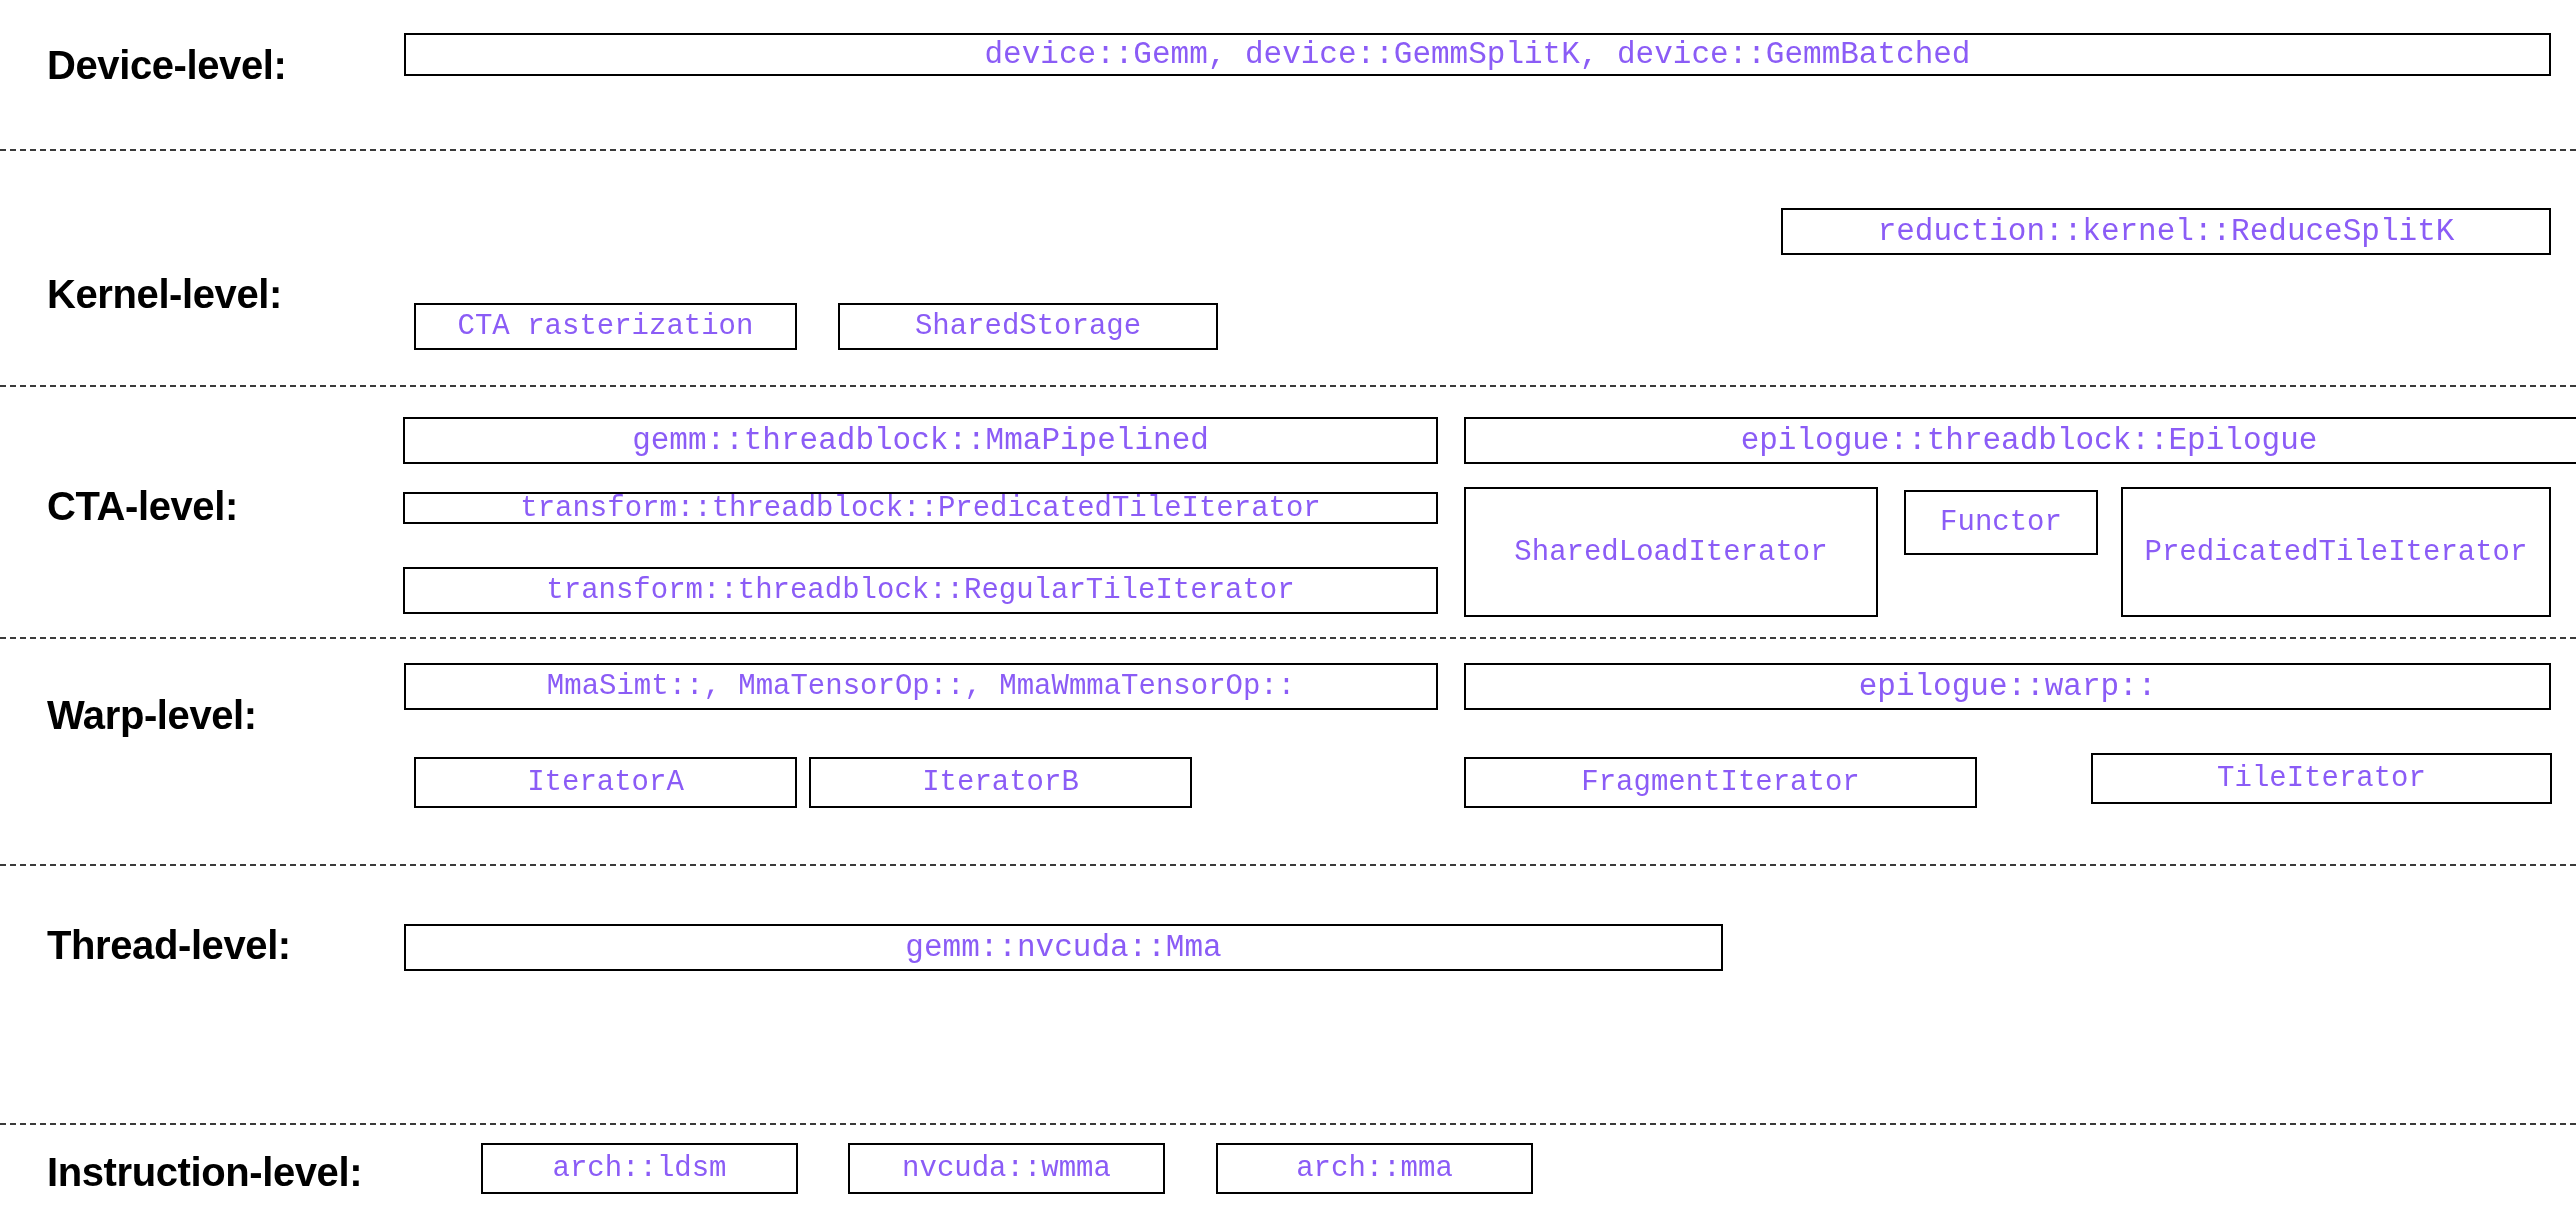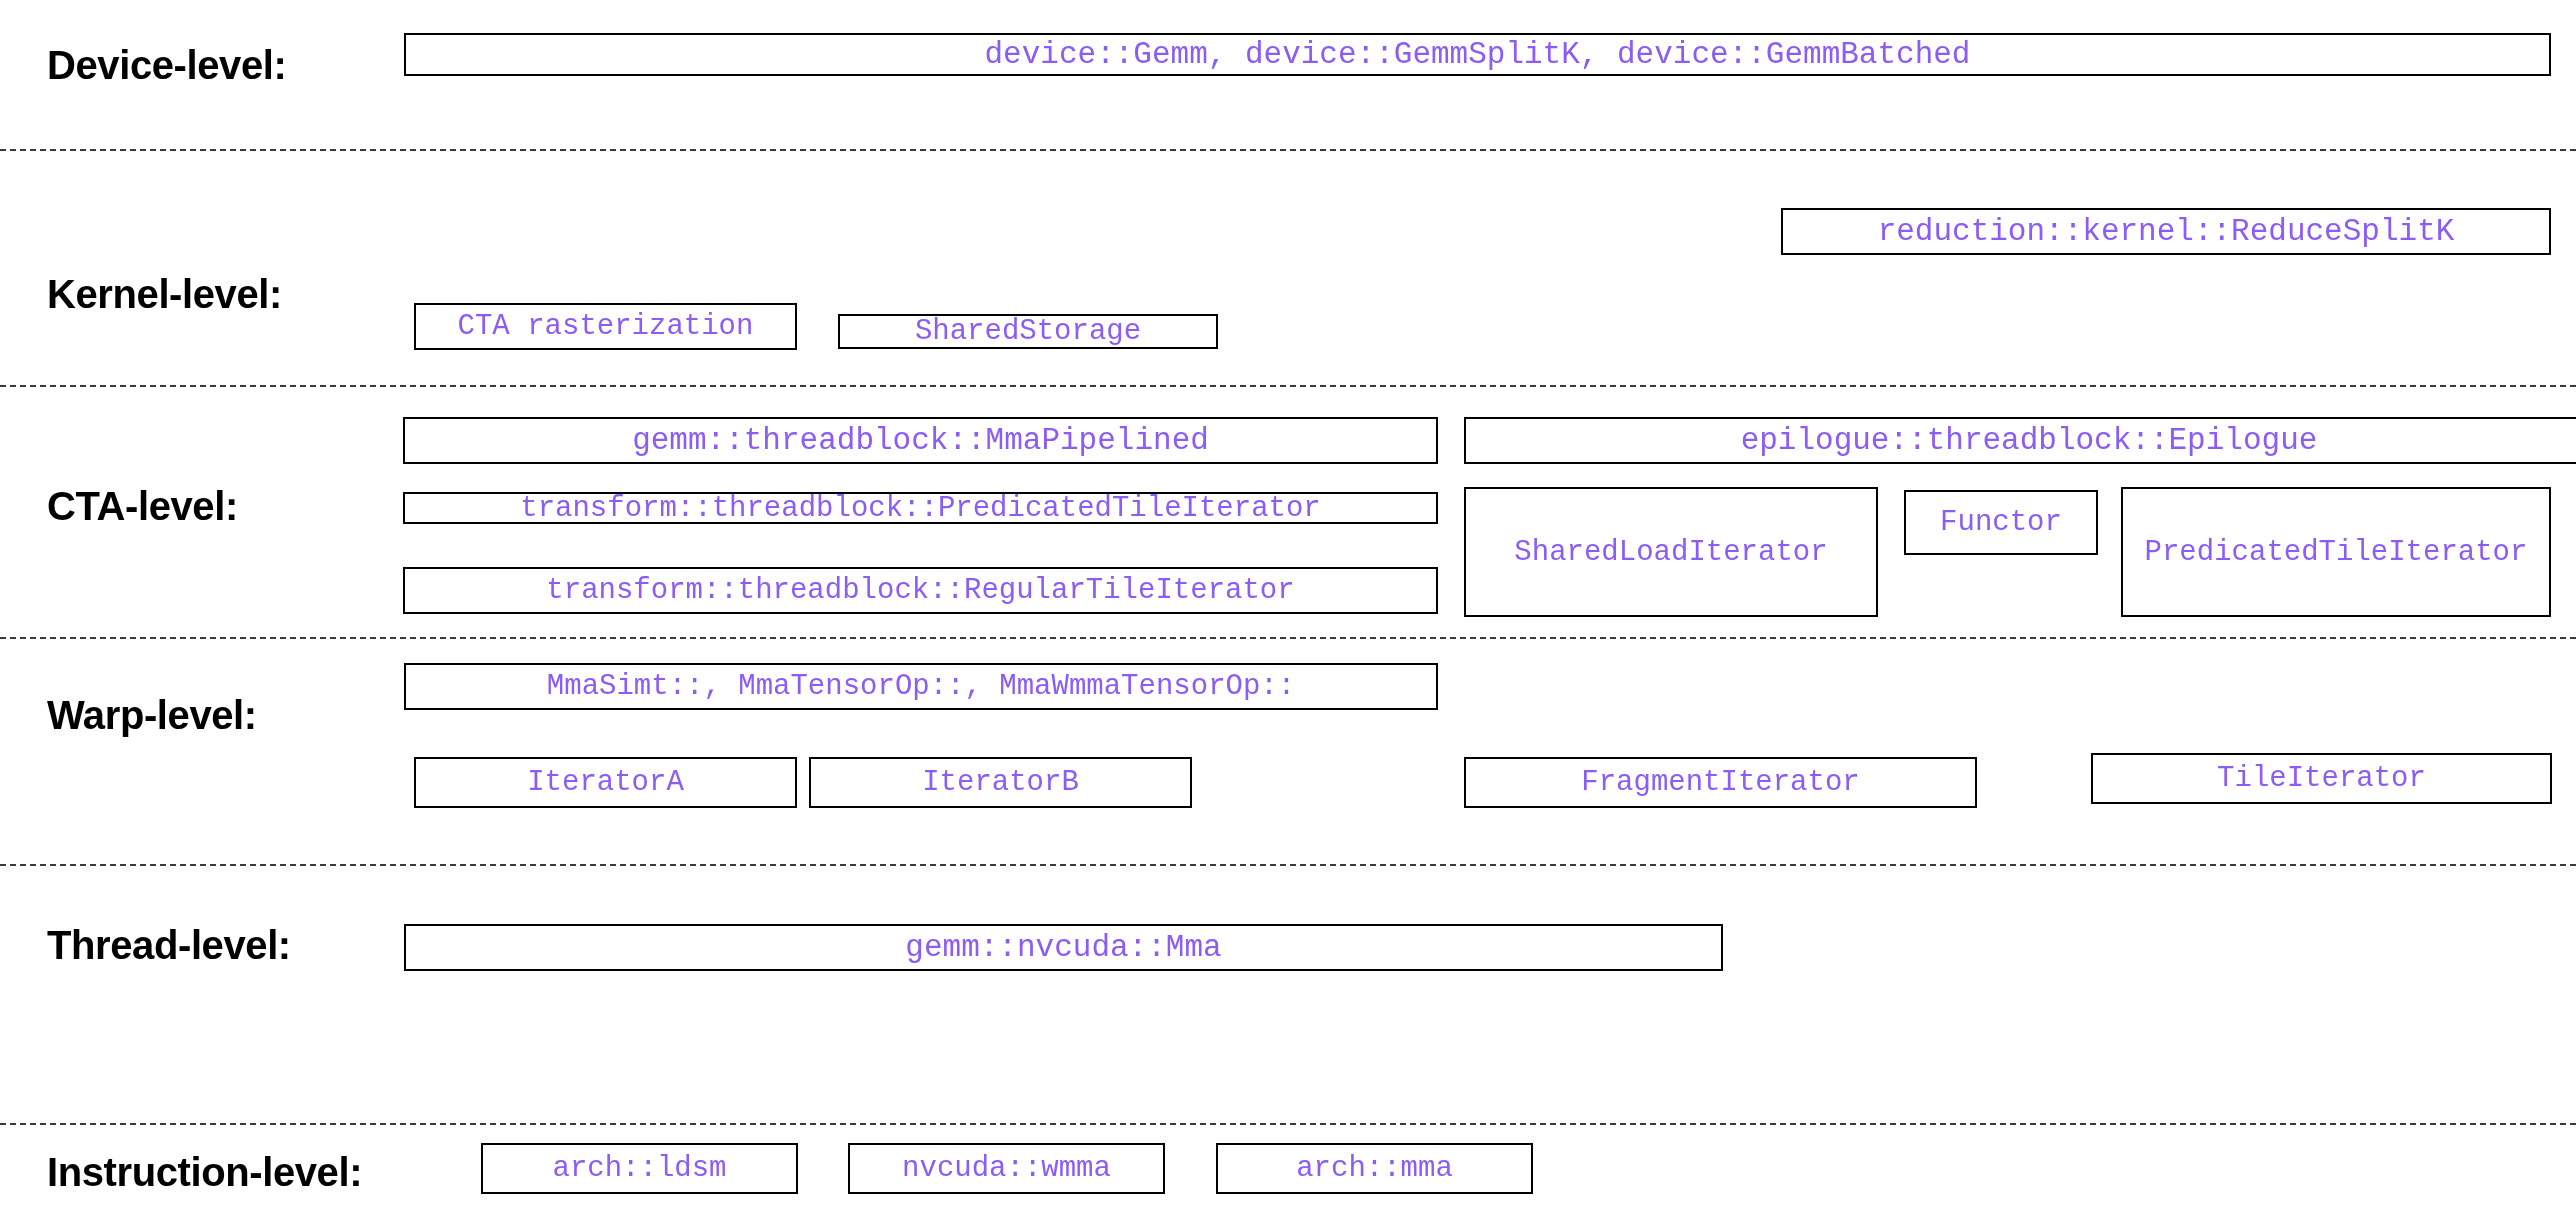--- a/index.html
+++ b/index.html
@@ -57,21 +57,21 @@
 
   <div class="divider" style="top:149px;"></div>
 
   <div class="level-label" style="left:47px; top:272px;">Kernel-level:</div>
 
 
   <div class="box" style="left:1781px; top:208px; width:770px; height:47px; font-size:31px;">reduction::kernel::ReduceSplitK</div>
 
   <div class="box" style="left:414px; top:303px; width:383px; height:47px; font-size:29px;">CTA rasterization</div>
 
-  <div class="box" style="left:838px; top:314px; width:380px; height:35px; font-size:29px;">SharedStorage</div>
+  <div class="box" style="left:838px; top:303px; width:380px; height:47px; font-size:29px;">SharedStorage</div>
 
   <div class="divider" style="top:385px;"></div>
 
   <div class="level-label" style="left:47px; top:484px;">CTA-level:</div>
 
   <div class="box" style="left:403px; top:417px; width:1035px; height:47px; font-size:31px;">gemm::threadblock::MmaPipelined</div>
 
   <div class="box" style="left:1464px; top:417px; width:1130px; height:47px; font-size:31px;">epilogue::threadblock::Epilogue</div>
 
   <div class="box" style="left:403px; top:492px; width:1035px; height:32px; font-size:29px;text-align:center;">transform::threadblock::PredicatedTileIterator</div>
@@ -83,20 +83,21 @@
   <div class="box" style="left:2121px; top:487px; width:430px; height:130px; font-size:29px;text-align:center;">PredicatedTileIterator</div>
 
   <div class="box" style="left:403px; top:567px; width:1035px; height:47px; font-size:29px;">transform::threadblock::RegularTileIterator</div>
 
   <div class="divider" style="top:637px;"></div>
 
   <div class="level-label" style="left:47px; top:693px;">Warp-level:</div>
 
   <div class="box" style="left:404px; top:663px; width:1034px; height:47px; font-size:29px;">MmaSimt::, MmaTensorOp::, MmaWmmaTensorOp::</div>
 
+  <div class="box" style="left:1464px; top:663px; width:1087px; height:47px; font-size:31px;">epilogue::warp::</div>
 
   <div class="box" style="left:414px; top:757px; width:383px; height:51px; font-size:29px;">IteratorA</div>
 
   <div class="box" style="left:809px; top:757px; width:383px; height:51px; font-size:29px;">IteratorB</div>
 
   <div class="box" style="left:1464px; top:757px; width:513px; height:51px; font-size:29px;">FragmentIterator</div>
 
   <div class="box" style="left:2091px; top:753px; width:461px; height:51px; font-size:29px;">TileIterator</div>
 
   <div class="divider" style="top:864px;"></div>

